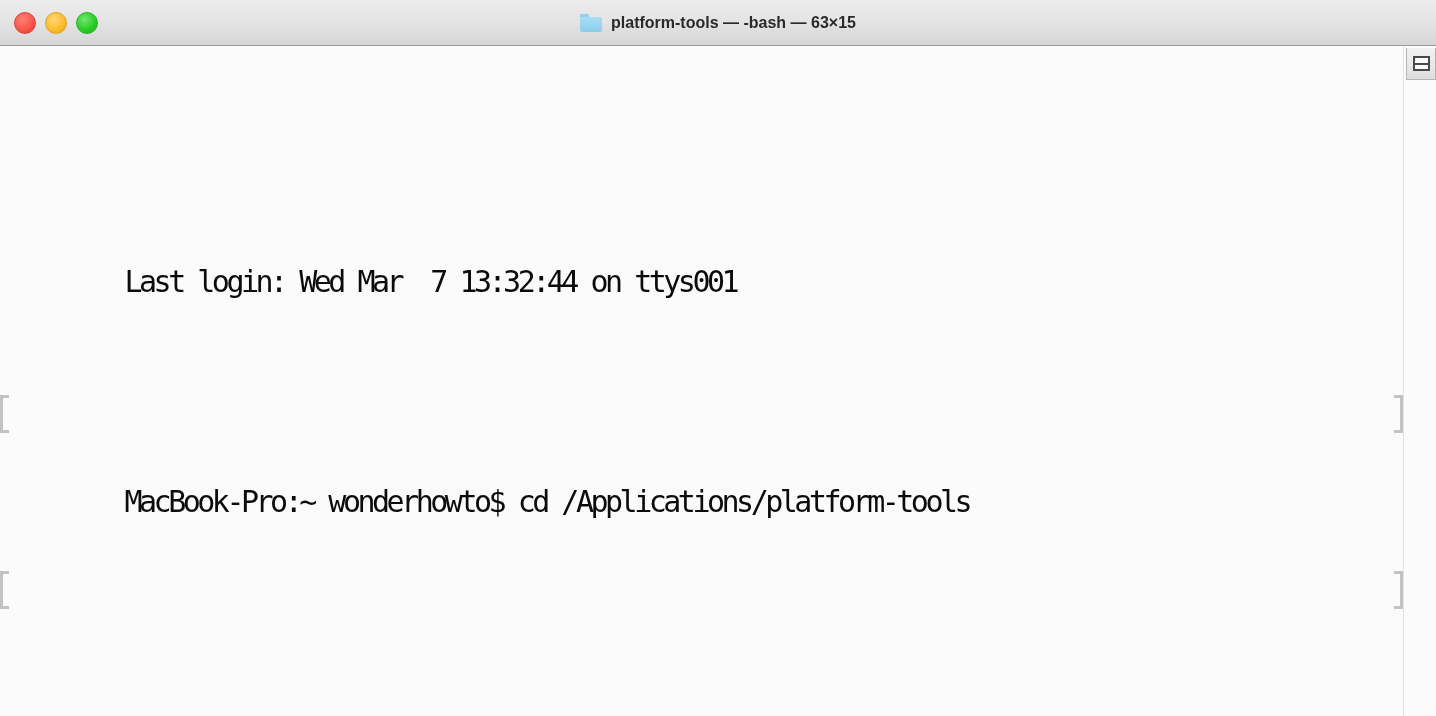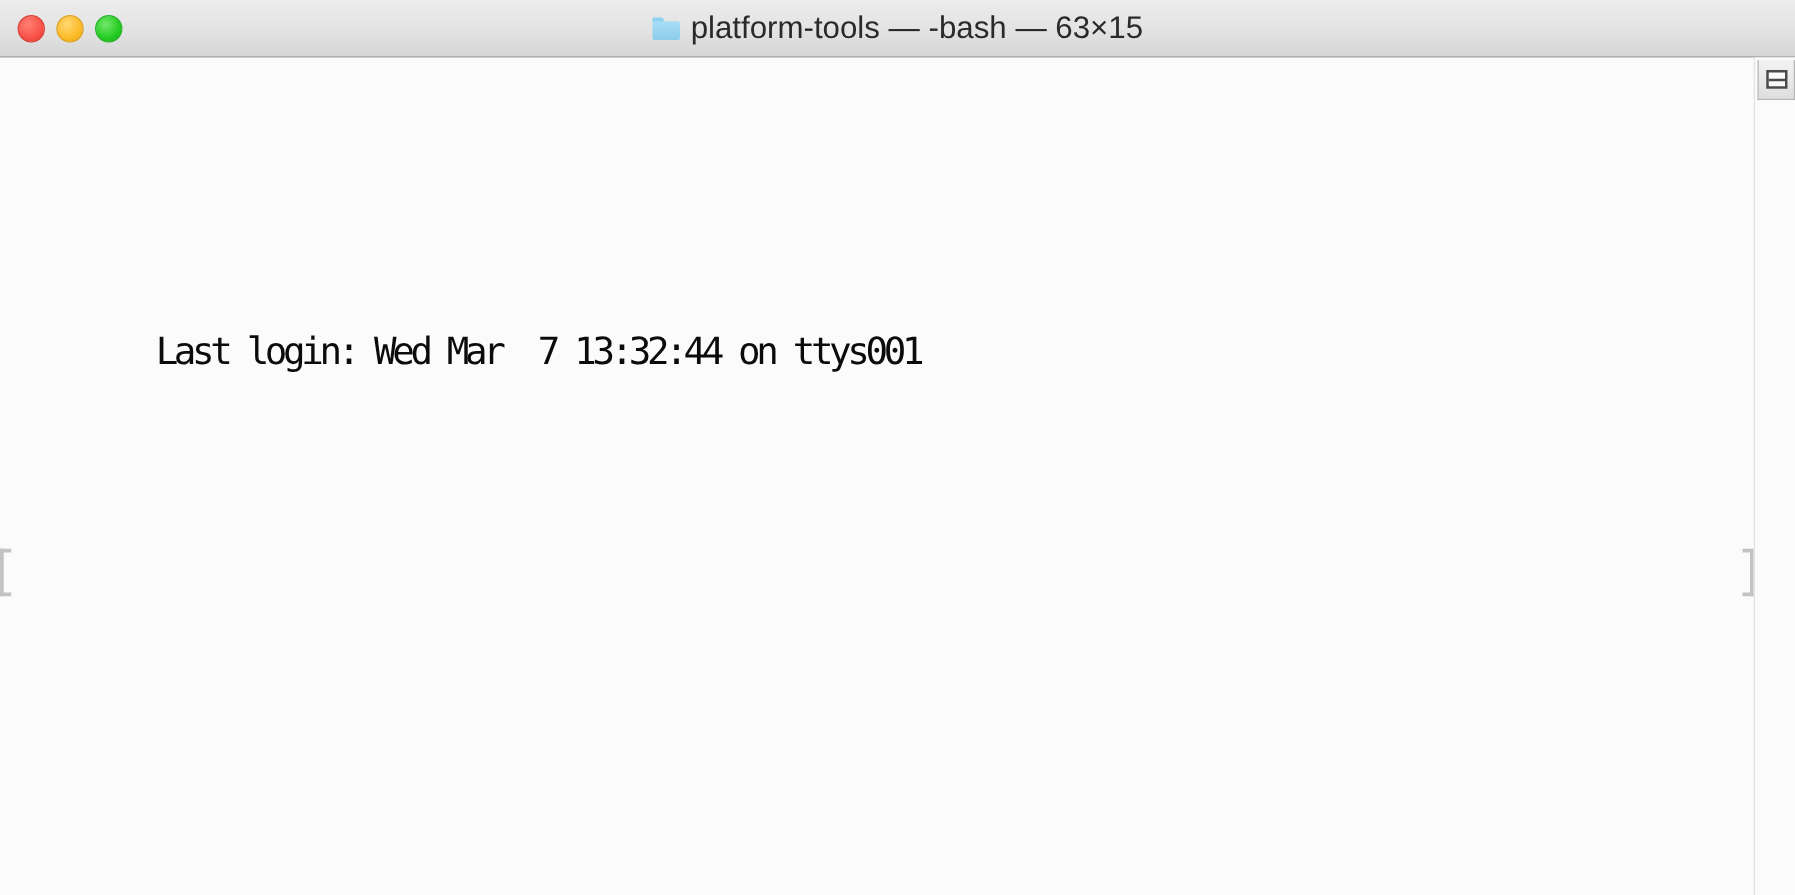--- a/index.html
+++ b/index.html
@@ -90,24 +90,25 @@
     position: absolute;
     left: 0;
     top: 3px;
     width: 22px;
     height: 15px;
     background: linear-gradient(to bottom, #a9ddf5 0%, #8ccdec 100%);
     border-radius: 2px;
   }
   .window-title {
     font-family: "Liberation Sans", sans-serif;
-    font-size: 25px;
+    font-size: 16px;
     color: #2a2a2a;
     letter-spacing: 0px;
     white-space: nowrap;
+    font-weight: bold;
   }
 
   
   .terminal {
     position: absolute;
     left: 0;
     top: 46px;
     width: 1436px;
     height: 670px;
     background: #fbfbfb;
@@ -223,20 +224,25 @@
     </div>
   </div>
 
   <div class="terminal">
     <div class="screen">
 
       <div class="line">
         <span>Last login: Wed Mar  7 13:32:44 on ttys001</span>
       </div>
 
+      <div class="line">
+        <span class="mark-left"></span>
+        <span>MacBook-Pro:~ wonderhowto$ cd /Applications/platform-tools</span>
+        <span class="mark-right"></span>
+      </div>
 
       <div class="line">
         <span class="mark-left"></span>
         <span class="mark-right"></span>
       </div>
 
       <div class="line">
         
       </div>
 

